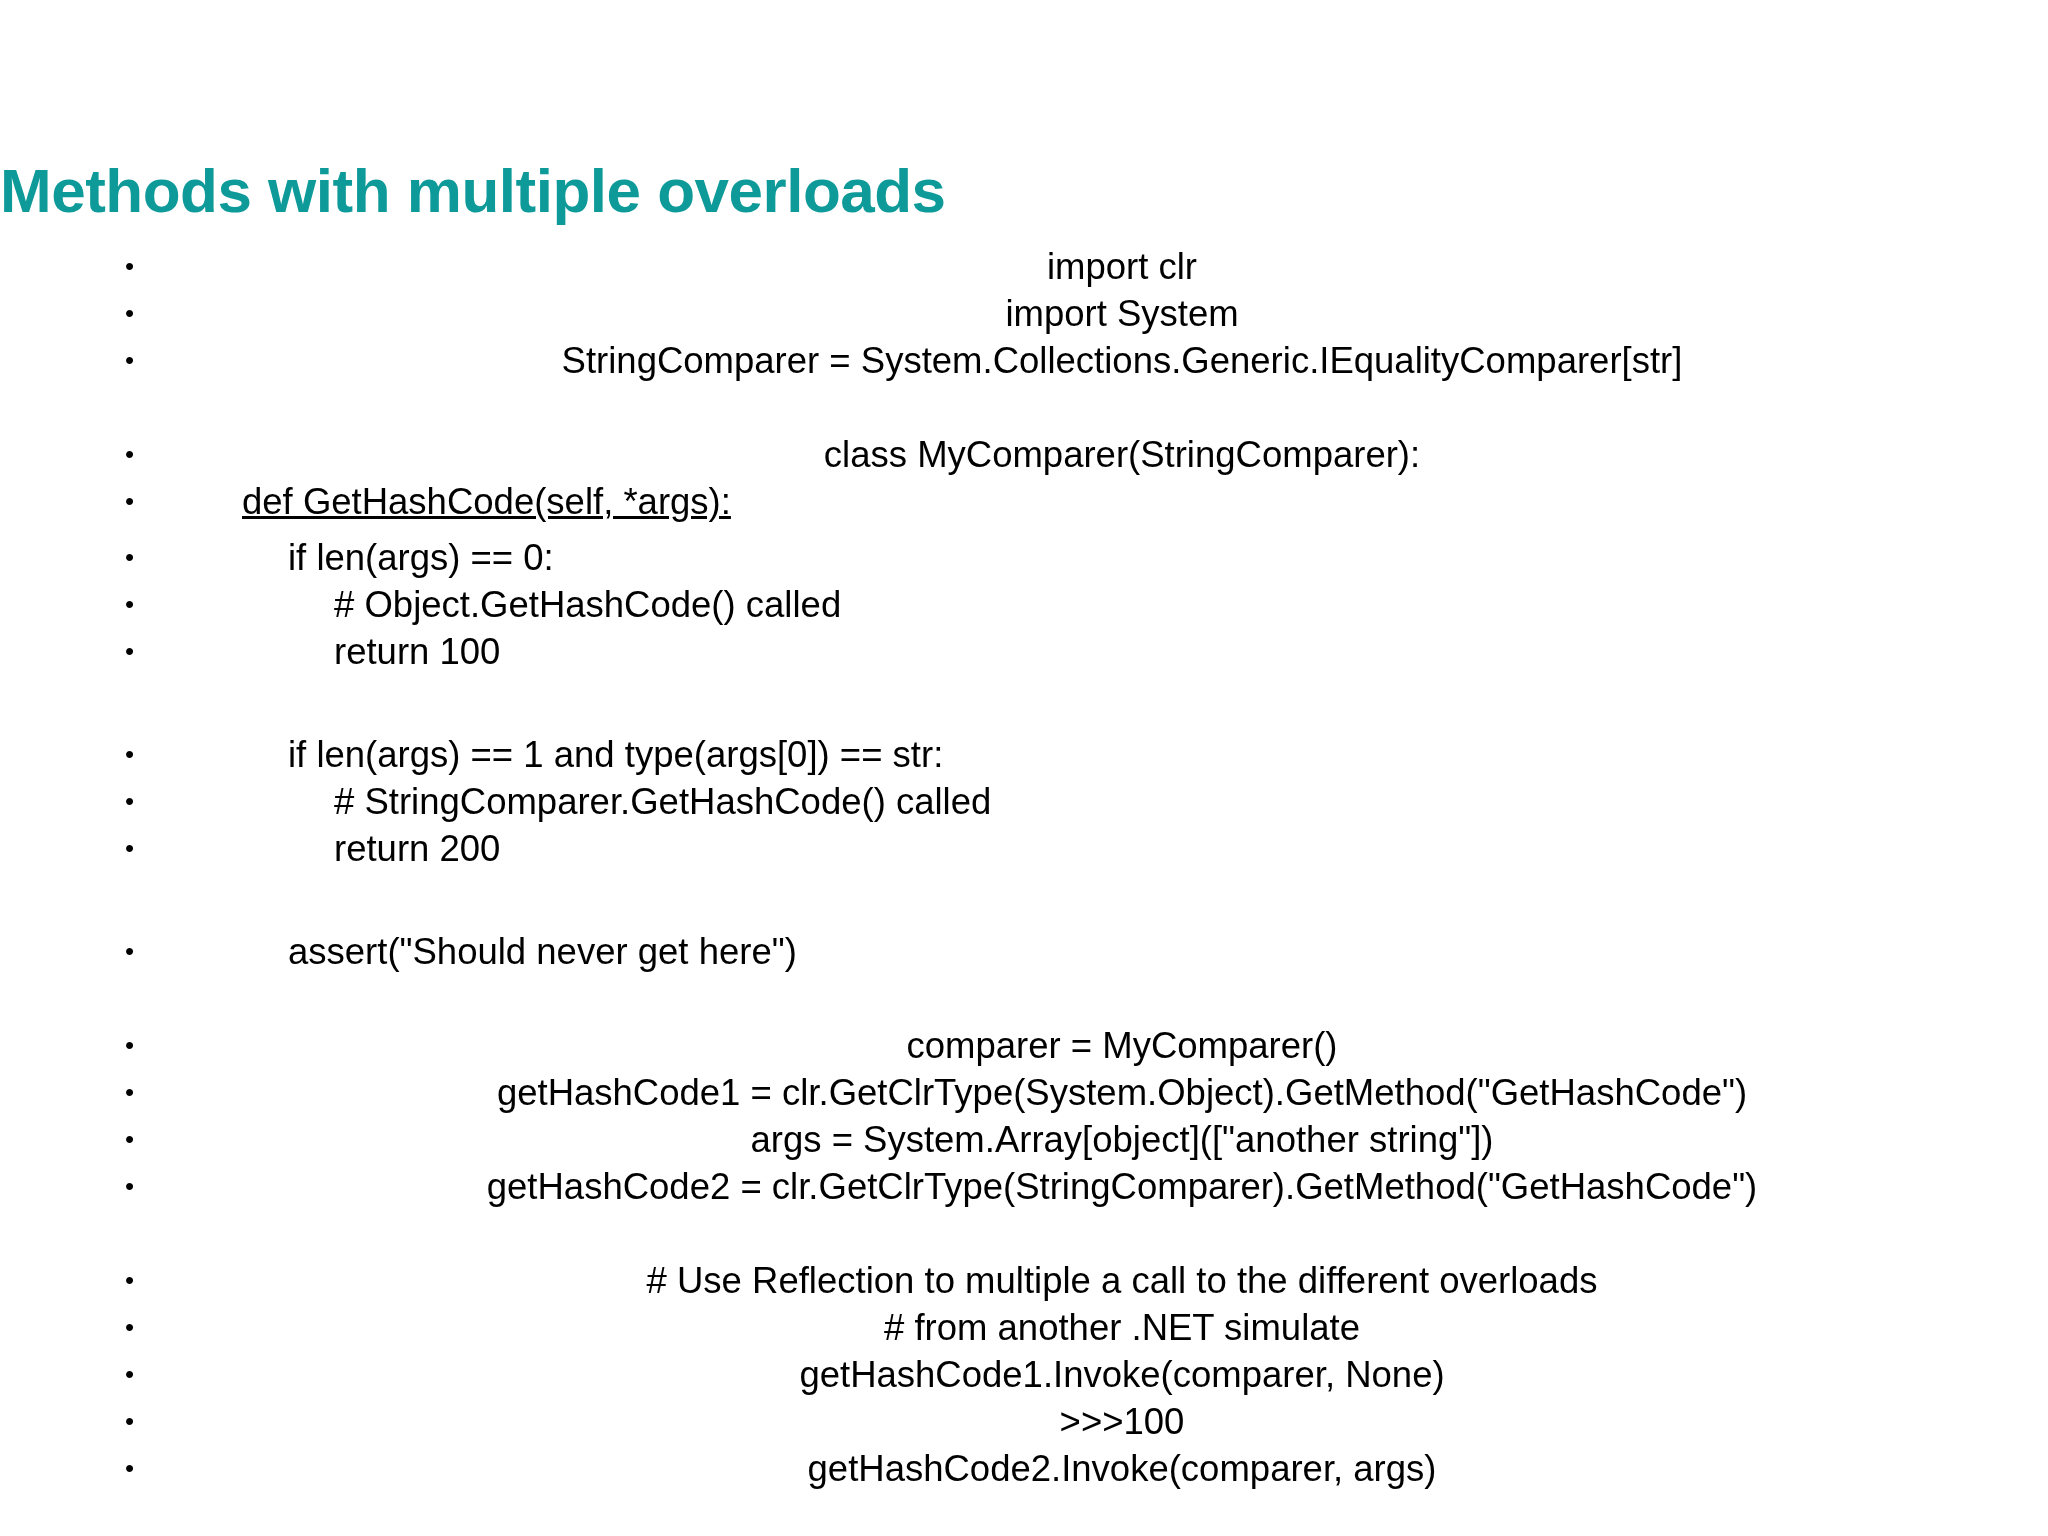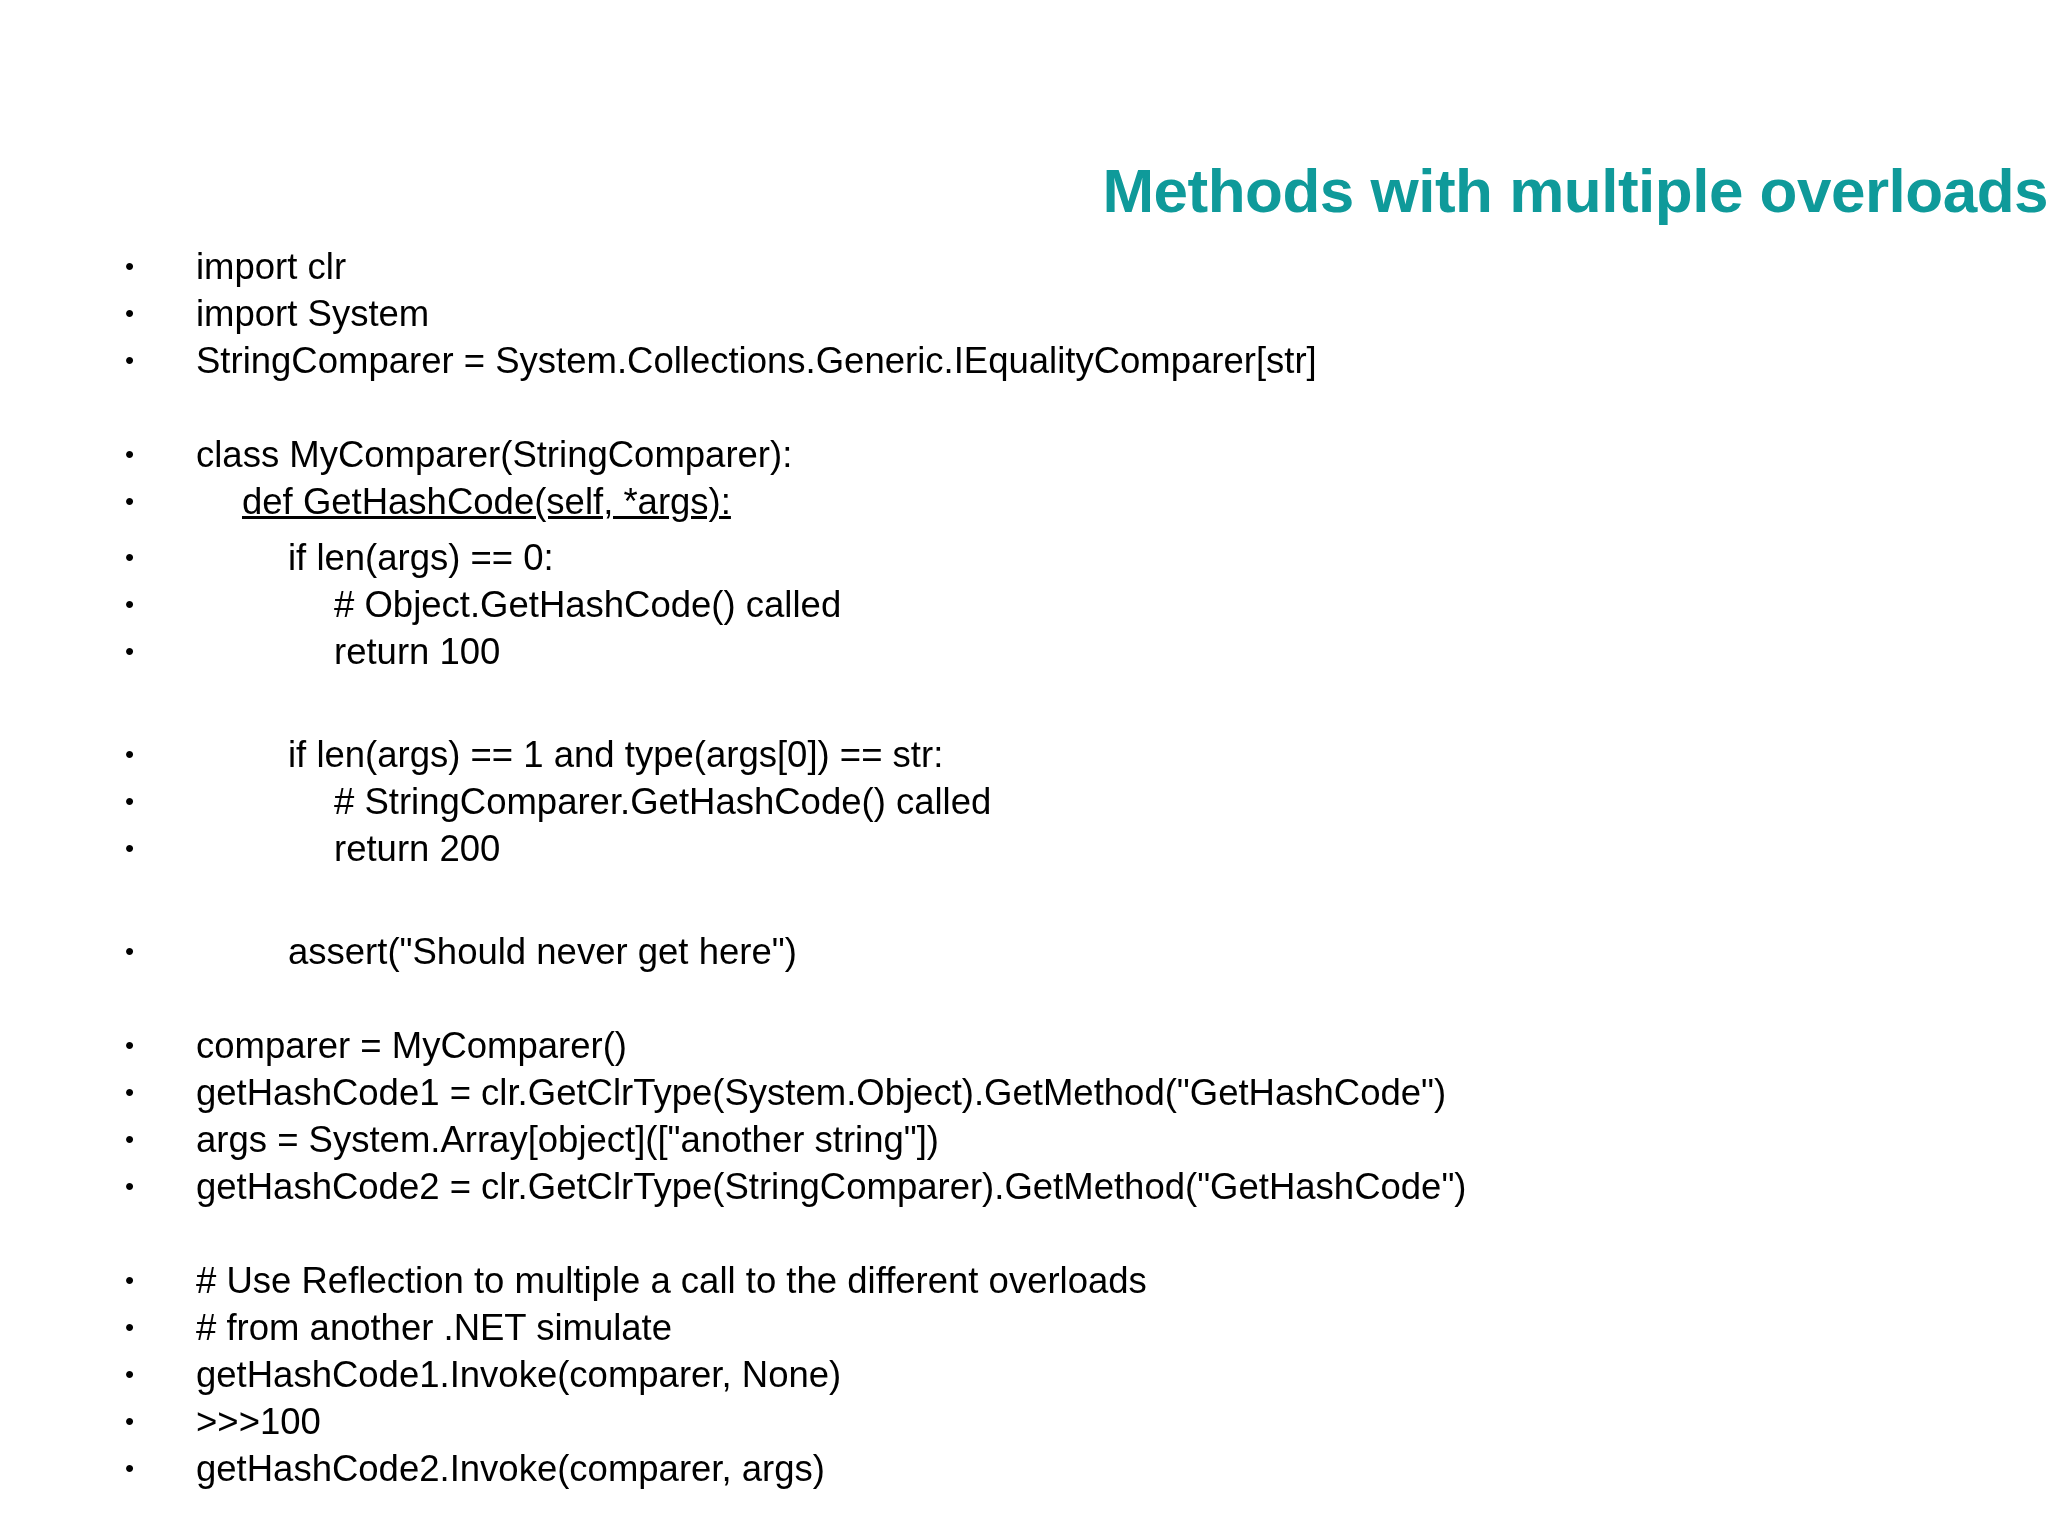--- a/index.html
+++ b/index.html
@@ -23,21 +23,21 @@
     background: #ffffff;
     box-sizing: border-box;
   }
 
   
   .slide-title {
     position: absolute;
     left: 0;
     top: 116px;
     width: 2048px;
-    text-align: right;
+    text-align: left;
     font-size: 62px;
     font-weight: bold;
     letter-spacing: -0.5px;
     color: #0f9a9a;
     line-height: 1.05;
     white-space: nowrap;
   }
 
   
   .body-list {
@@ -70,21 +70,21 @@
   .code-line .code-text {
     display: block;
     margin-left: 196px;
     white-space: pre;
   }
   .code-line.blank {
     height: 47px;
   }
 
   
-  .ind-0 { padding-left: 0px; }
+  .ind-0 { padding-left: 0px; text-align: center; }
   .ind-1 { padding-left: 46px; text-decoration: underline; }
   .ind-2 { padding-left: 92px; margin-top: 9px; }
   .ind-3 { padding-left: 138px; }
 </style>
 </head>
 <body style="background: rgb(255, 255, 255);">
 
 <div class="slide" style="background: rgb(255, 255, 255);">
 
   <h1 class="slide-title" style="color: rgb(15, 154, 154);">Methods with multiple overloads</h1>

